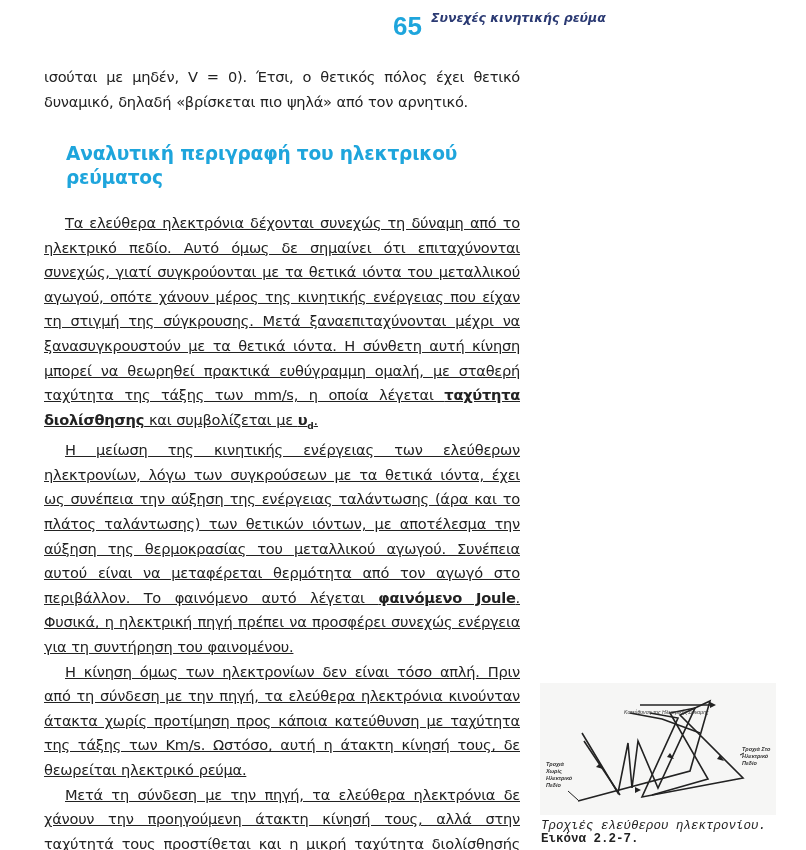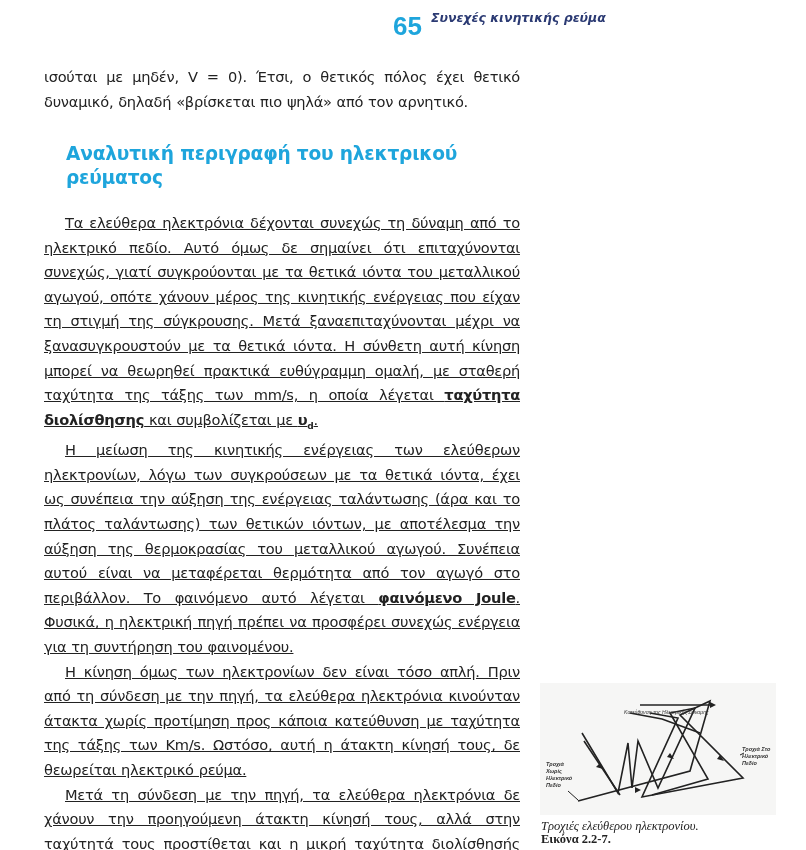--- a/index.html
+++ b/index.html
@@ -8,21 +8,21 @@
   .page-header { position: absolute; top: 10px; left: 393px; display: flex; align-items: flex-start; }
   .page-number { font-family: "Liberation Sans", sans-serif; font-weight: bold; font-size: 26px; color: #1ea5dc; line-height: 32px; }
   .running-title { font-family: "DejaVu Sans", sans-serif; font-style: italic; font-weight: bold; font-size: 12.5px; color: #2b3a73; margin-left: 9px; }
   .body-col { position: absolute; left: 44px; width: 476px; }
   .para { font-size: 14.6px; line-height: 24.6px; text-align: justify; margin: 0; letter-spacing: -0.25px; word-spacing: 0.5px; }
   .para.indent { text-indent: 21px; text-decoration: underline; }
   .heading { position: absolute; left: 66px; top: 142px; width: 460px; font-size: 18.6px; line-height: 24px; font-weight: bold; color: #1ea5dc; letter-spacing: -0.2px; margin: 0; }
   b.term { font-weight: bold; }
   .figure { position: absolute; left: 540px; top: 683px; width: 236px; height: 132px; background: #f6f6f5; }
   .figure svg { position: absolute; left: 0; top: 0; }
-  .caption { position: absolute; left: 541px; top: 820px; width: 250px; font-family: Liberation Serif, serif; font-size: 12.5px; line-height: 13px; color: #222; }
+  .caption { position: absolute; left: 541px; top: 820px; width: 250px; font-family: Liberation Mono, monospace; font-size: 12.5px; line-height: 13px; color: #222; }
   .caption .cap-text { font-style: italic; display: block; }
   .caption .cap-num { font-weight: bold; display: block; }
 </style>
 </head>
 <body>
 
 <div class="page-header">
   <span class="page-number">65</span>
   <span class="running-title">Συνεχές κινητικής ρεύμα</span>
 </div>

